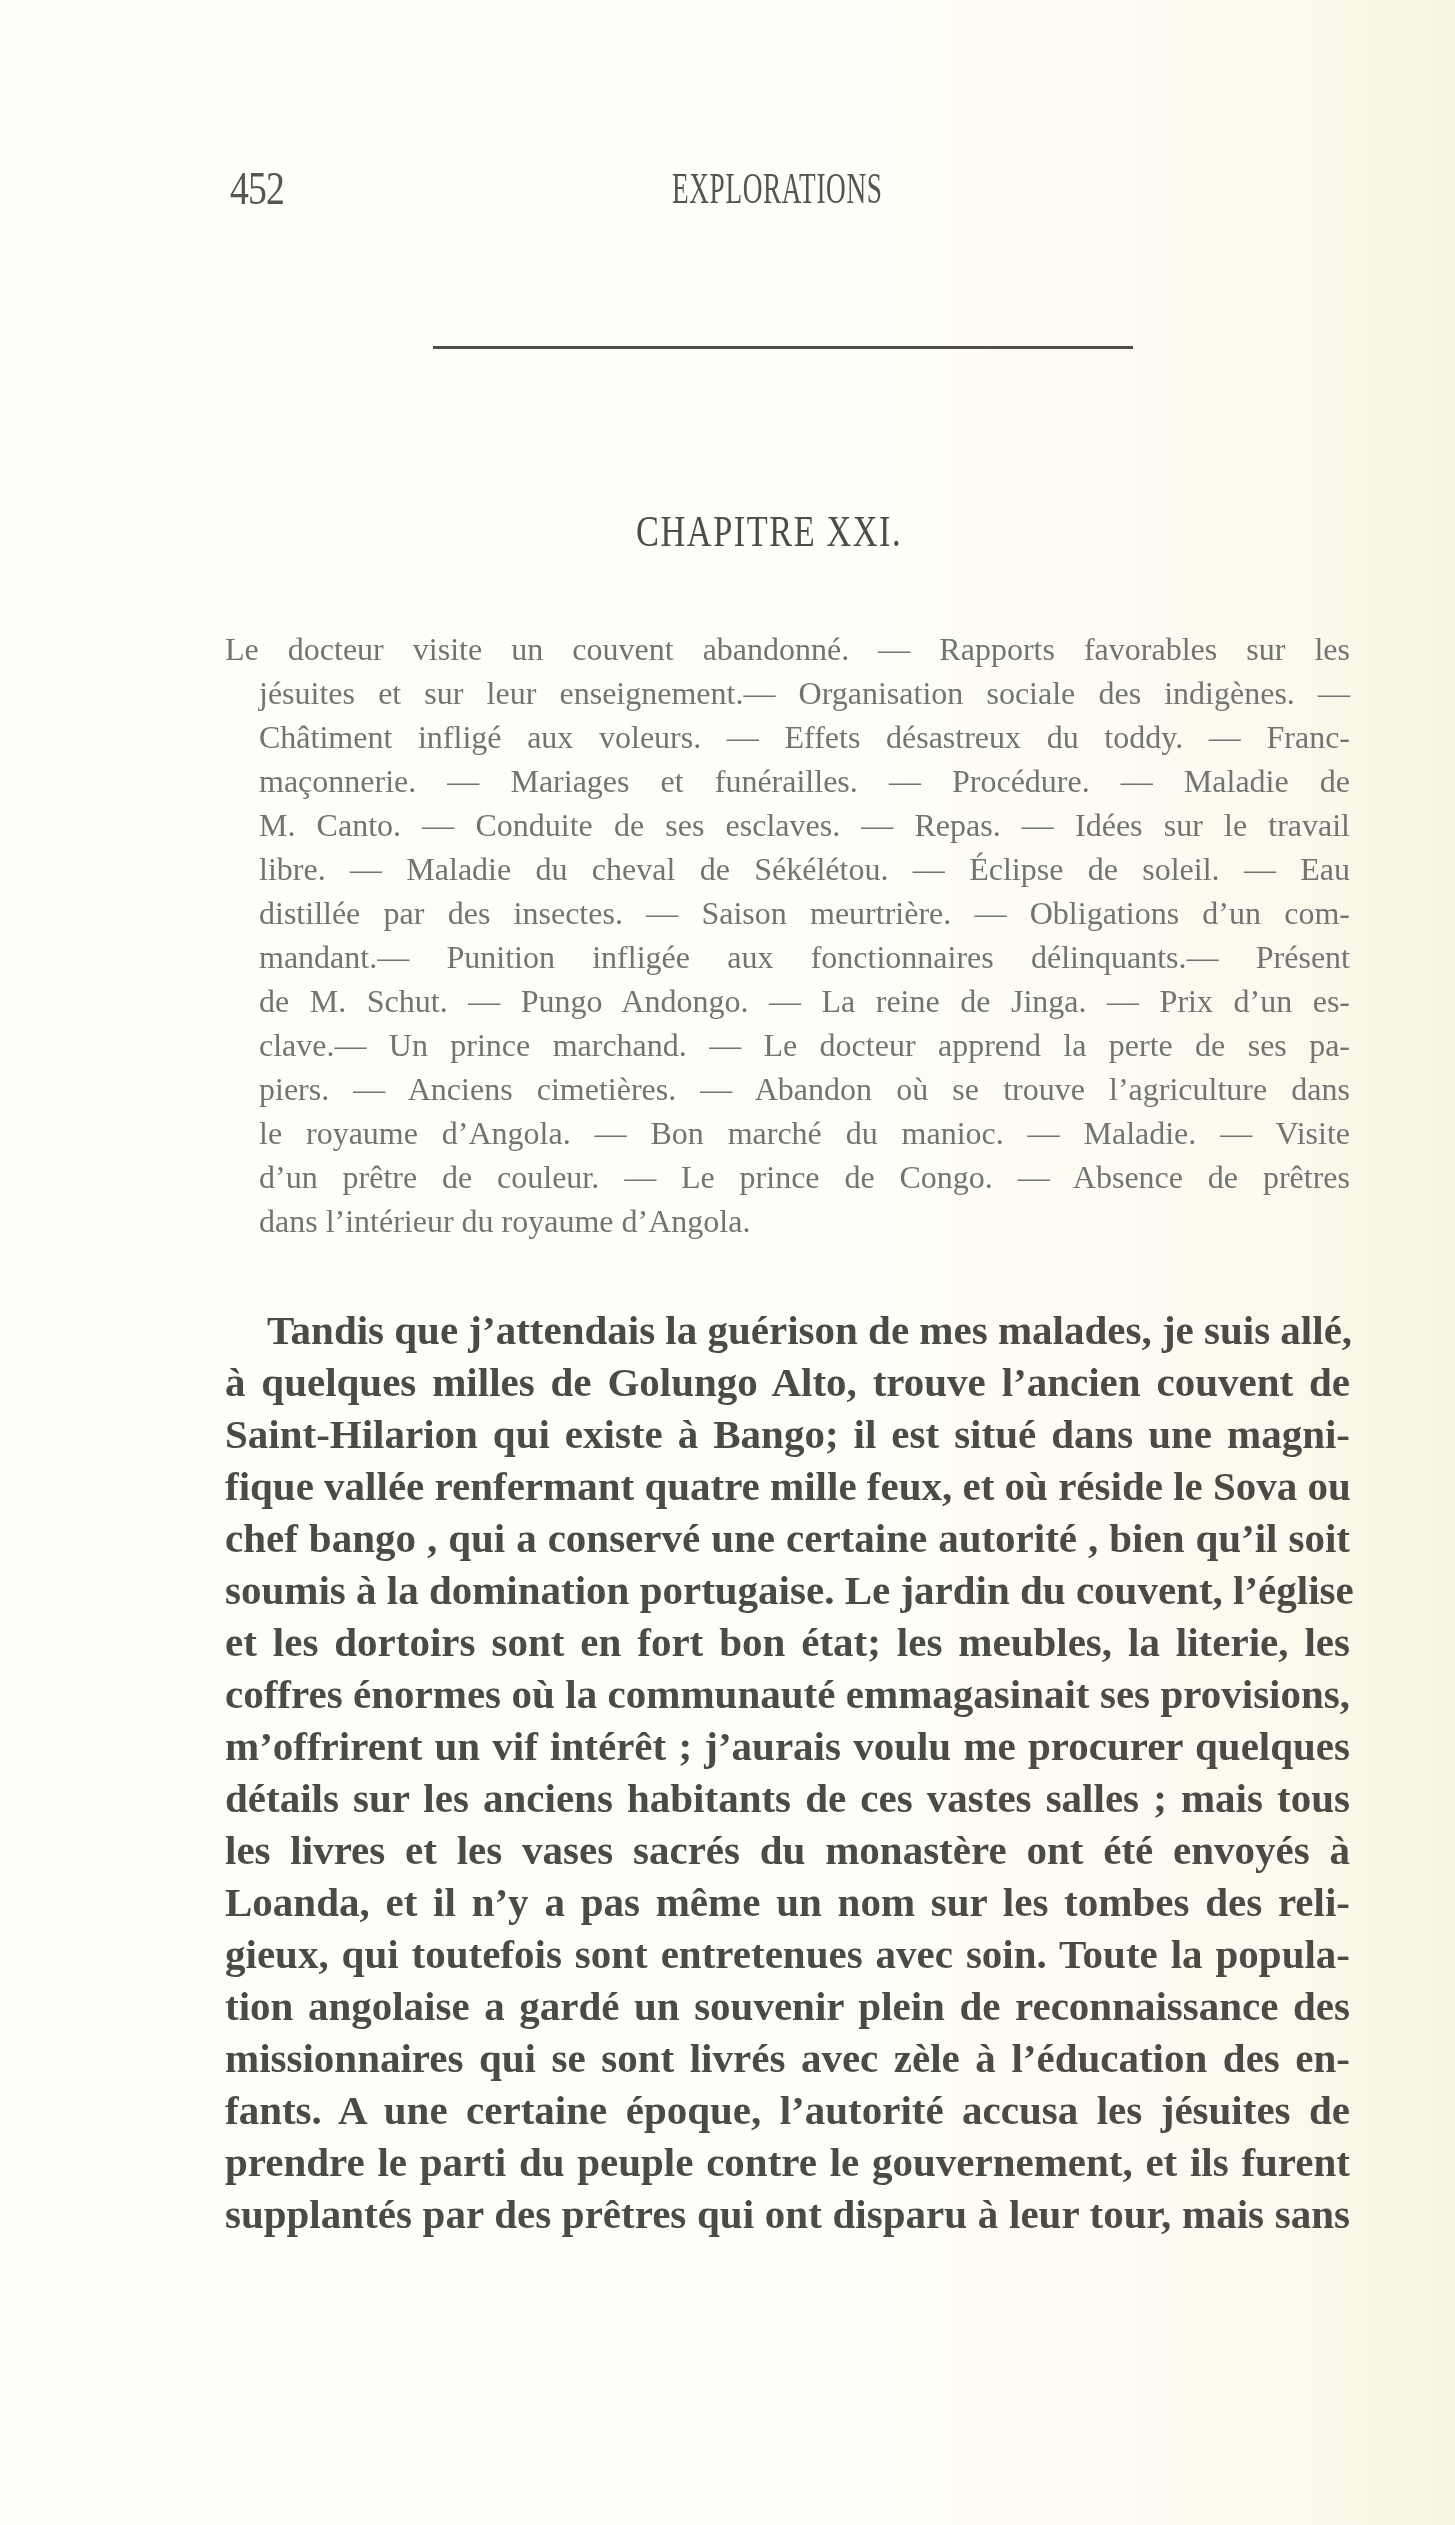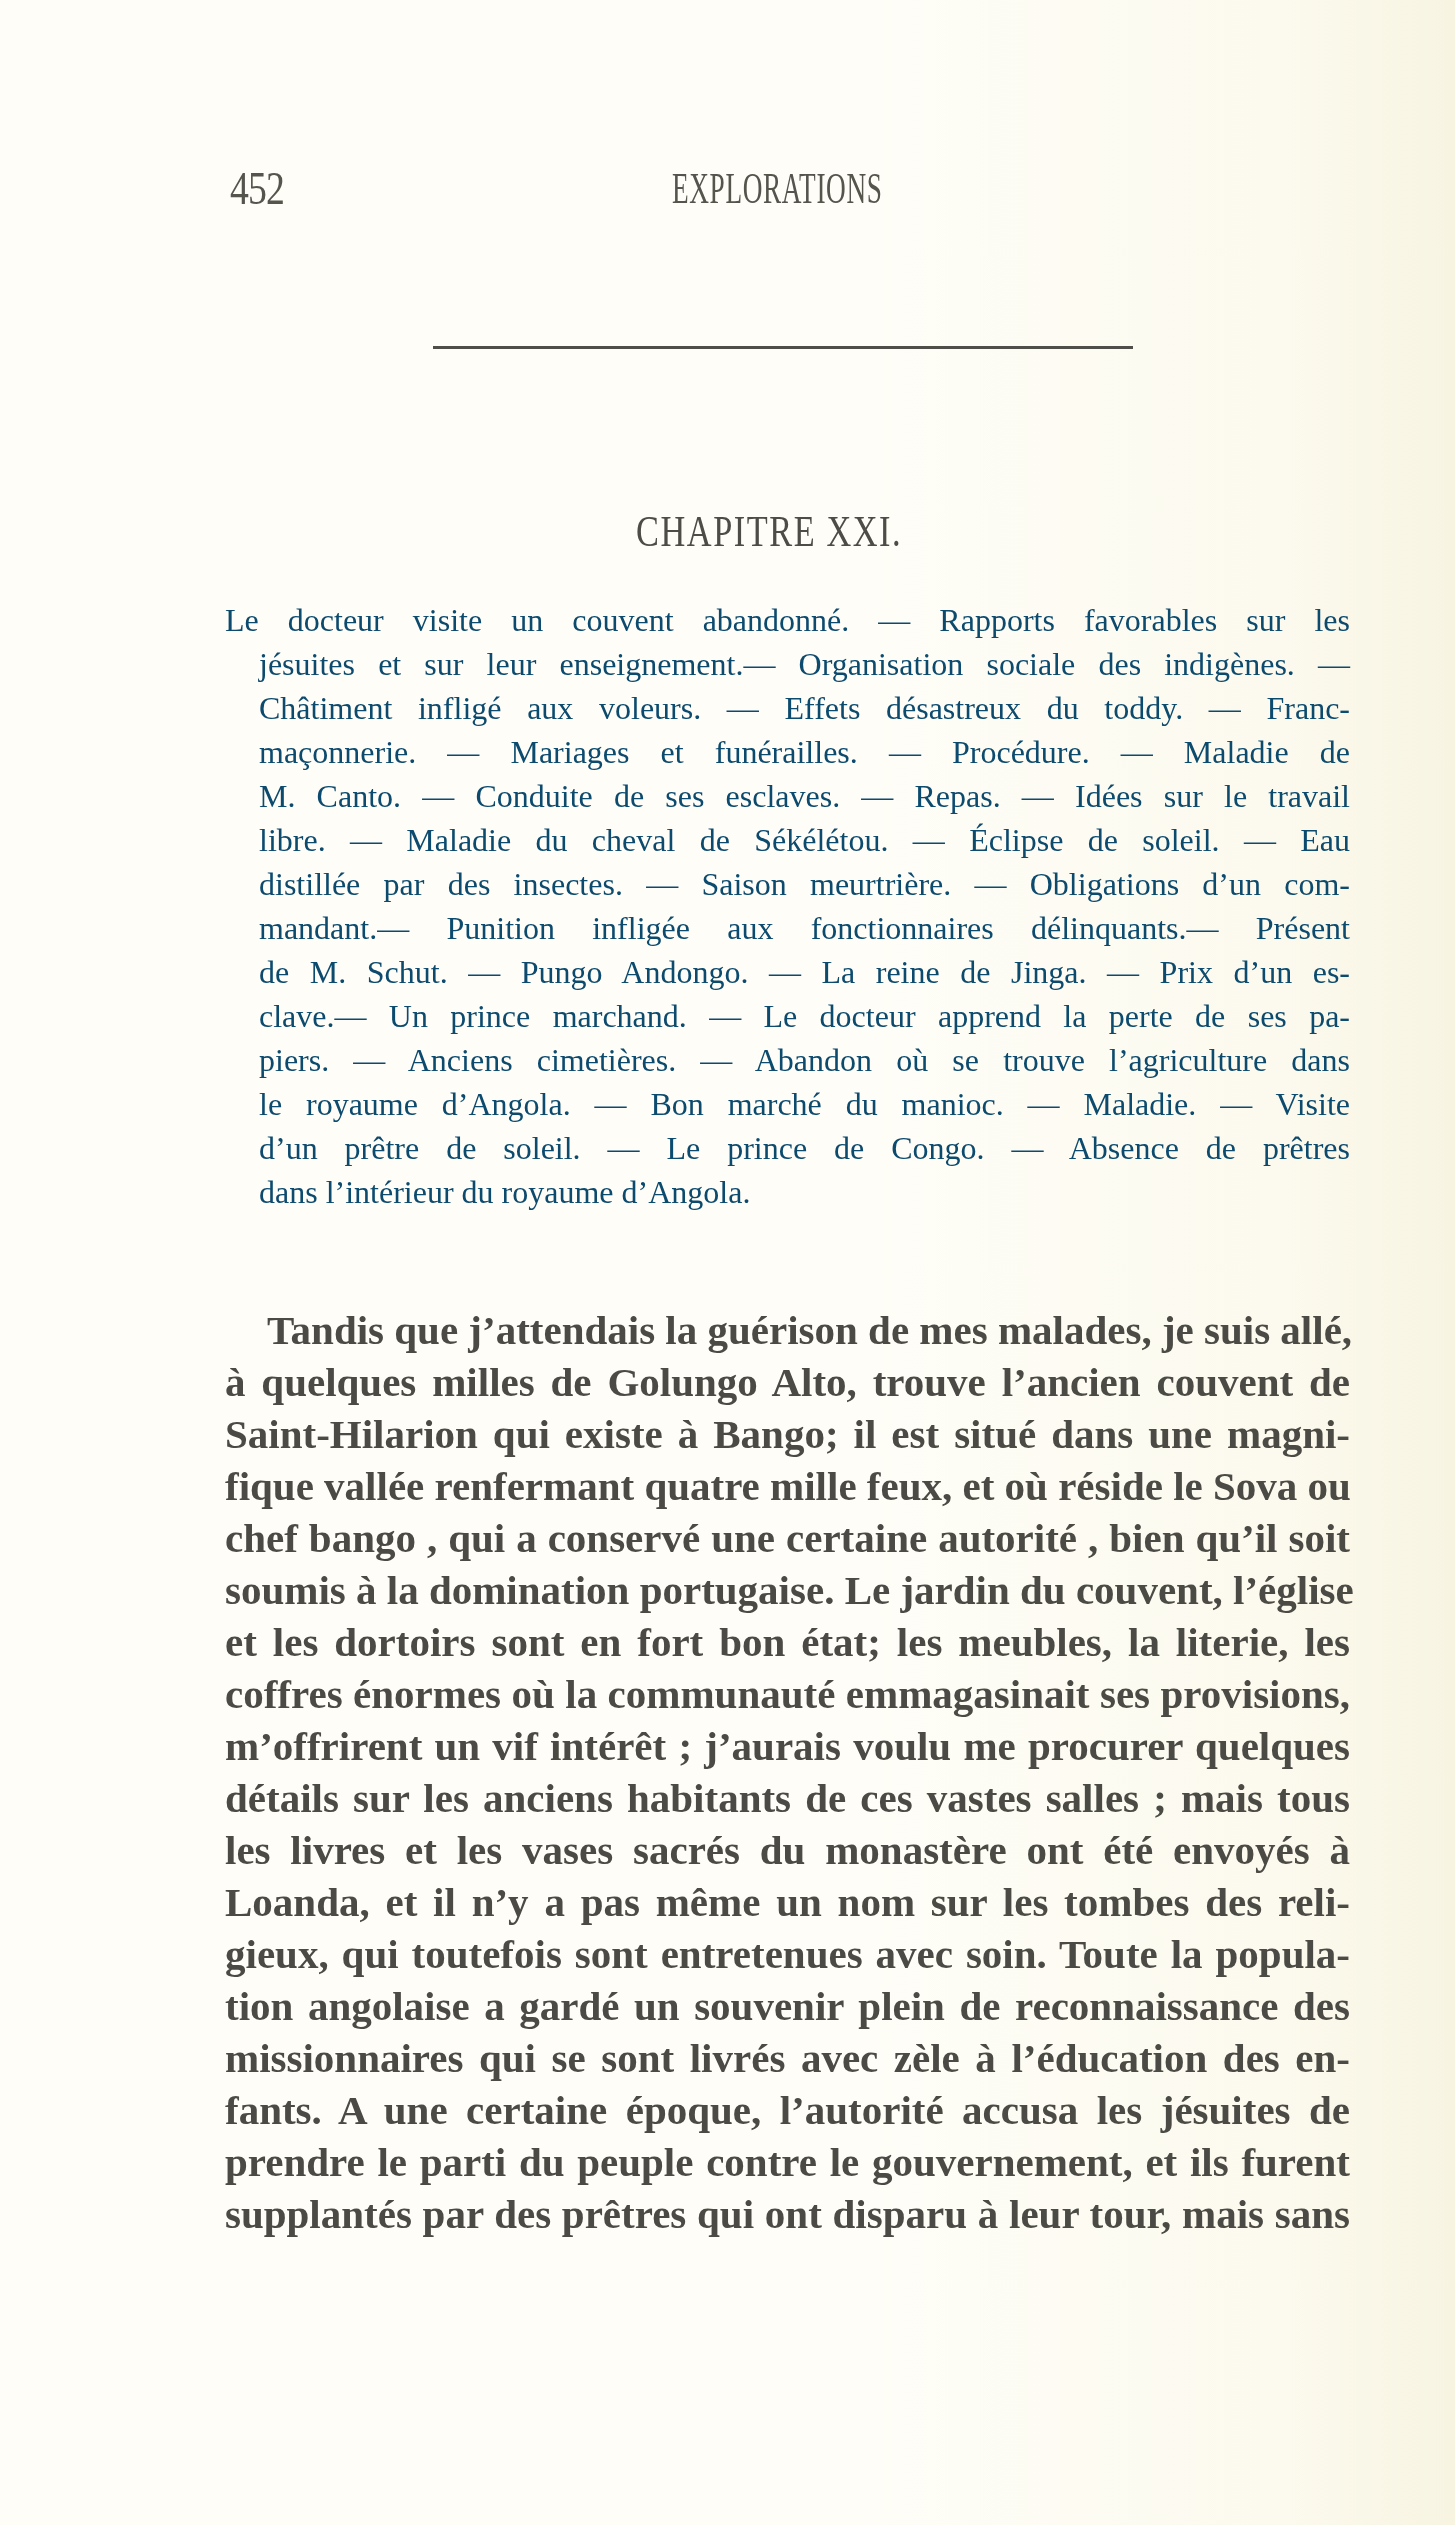--- a/index.html
+++ b/index.html
@@ -61,28 +61,28 @@
     font-size: 44px;
     line-height: 50px;
     white-space: nowrap;
     transform: scaleX(0.78);
     transform-origin: left center;
     letter-spacing: 2px;
     color: #4d4c46;
   }
 
   .summary {
-    top: 598px;
+    top: 627px;
     left: 225px;
     width: 1125px;
     font-size: 32px;
     line-height: 44px;
     text-align: justify;
     text-align-last: left;
-    color: #0c4a6e;
+    color: #737373;
   }
   .summary-line {
     display: block;
     white-space: nowrap;
     text-align-last: justify;
     text-align: justify;
     height: 44px;
     overflow: visible;
   }
   .summary-line.indent { padding-left: 34px; }
@@ -124,21 +124,21 @@
   <span class="summary-line indent">Châtiment infligé aux voleurs. — Effets désastreux du toddy. — Franc-</span>
   <span class="summary-line indent">maçonnerie. — Mariages et funérailles. — Procédure. — Maladie de</span>
   <span class="summary-line indent">M. Canto. — Conduite de ses esclaves. — Repas. — Idées sur le travail</span>
   <span class="summary-line indent">libre. — Maladie du cheval de Sékélétou. — Éclipse de soleil. — Eau</span>
   <span class="summary-line indent">distillée par des insectes. — Saison meurtrière. — Obligations d’un com-</span>
   <span class="summary-line indent">mandant.— Punition infligée aux fonctionnaires délinquants.— Présent</span>
   <span class="summary-line indent">de M. Schut. — Pungo Andongo. — La reine de Jinga. — Prix d’un es-</span>
   <span class="summary-line indent">clave.— Un prince marchand. — Le docteur apprend la perte de ses pa-</span>
   <span class="summary-line indent">piers. — Anciens cimetières. — Abandon où se trouve l’agriculture dans</span>
   <span class="summary-line indent">le royaume d’Angola. — Bon marché du manioc. — Maladie. — Visite</span>
-  <span class="summary-line indent">d’un prêtre de soleil. — Le prince de Congo. — Absence de prêtres</span>
+  <span class="summary-line indent">d’un prêtre de couleur. — Le prince de Congo. — Absence de prêtres</span>
   <span class="summary-line indent last">dans l’intérieur du royaume d’Angola.</span>
 </div>
 
 <div class="abs body-text">
   <span class="body-line first">Tandis que j’attendais la guérison de mes malades, je suis allé,</span>
   <span class="body-line">à quelques milles de Golungo Alto, trouve l’ancien couvent de</span>
   <span class="body-line">Saint-Hilarion qui existe à Bango; il est situé dans une magni-</span>
   <span class="body-line">fique vallée renfermant quatre mille feux, et où réside le Sova ou</span>
   <span class="body-line">chef bango , qui a conservé une certaine autorité , bien qu’il soit</span>
   <span class="body-line">soumis à la domination portugaise. Le jardin du couvent, l’église</span>

